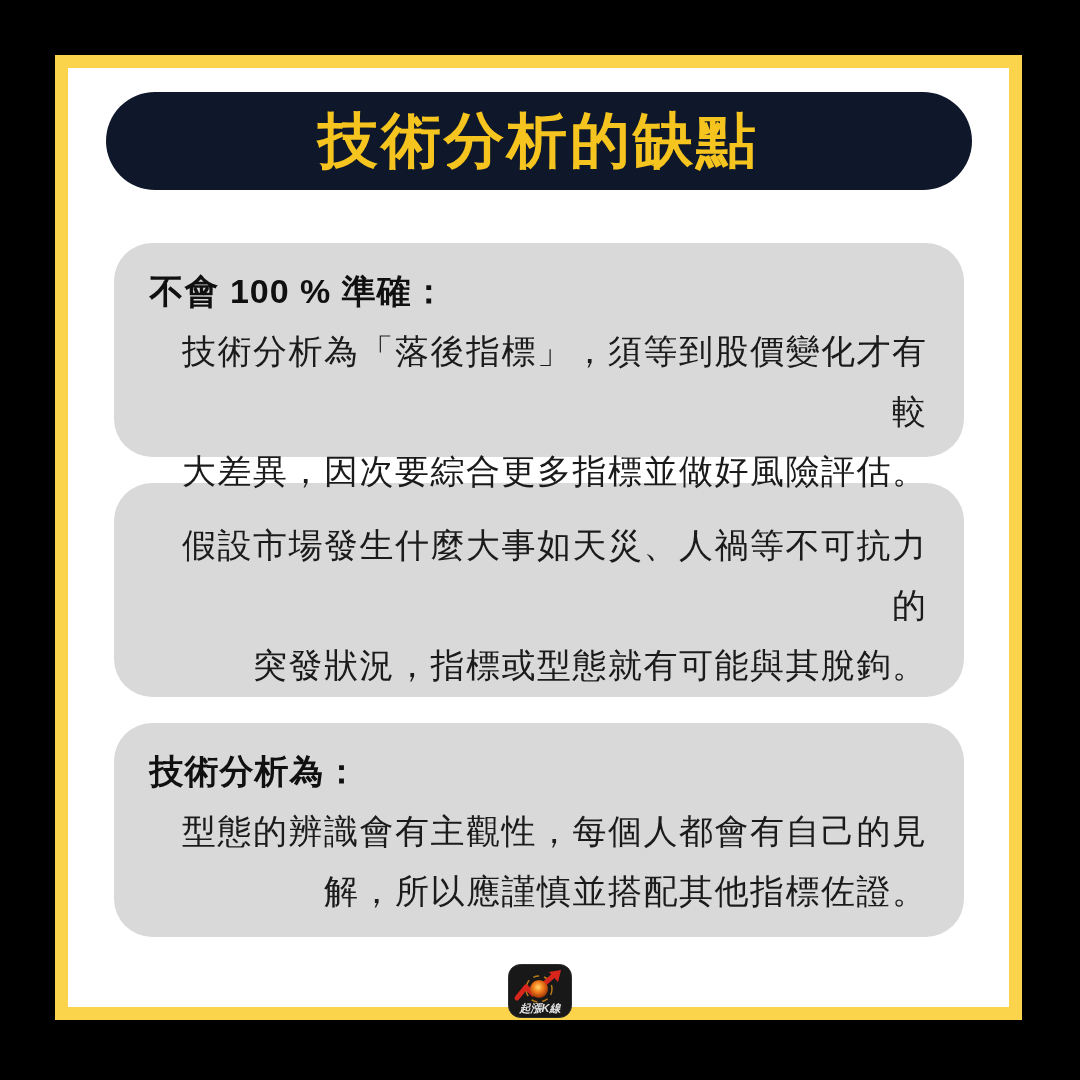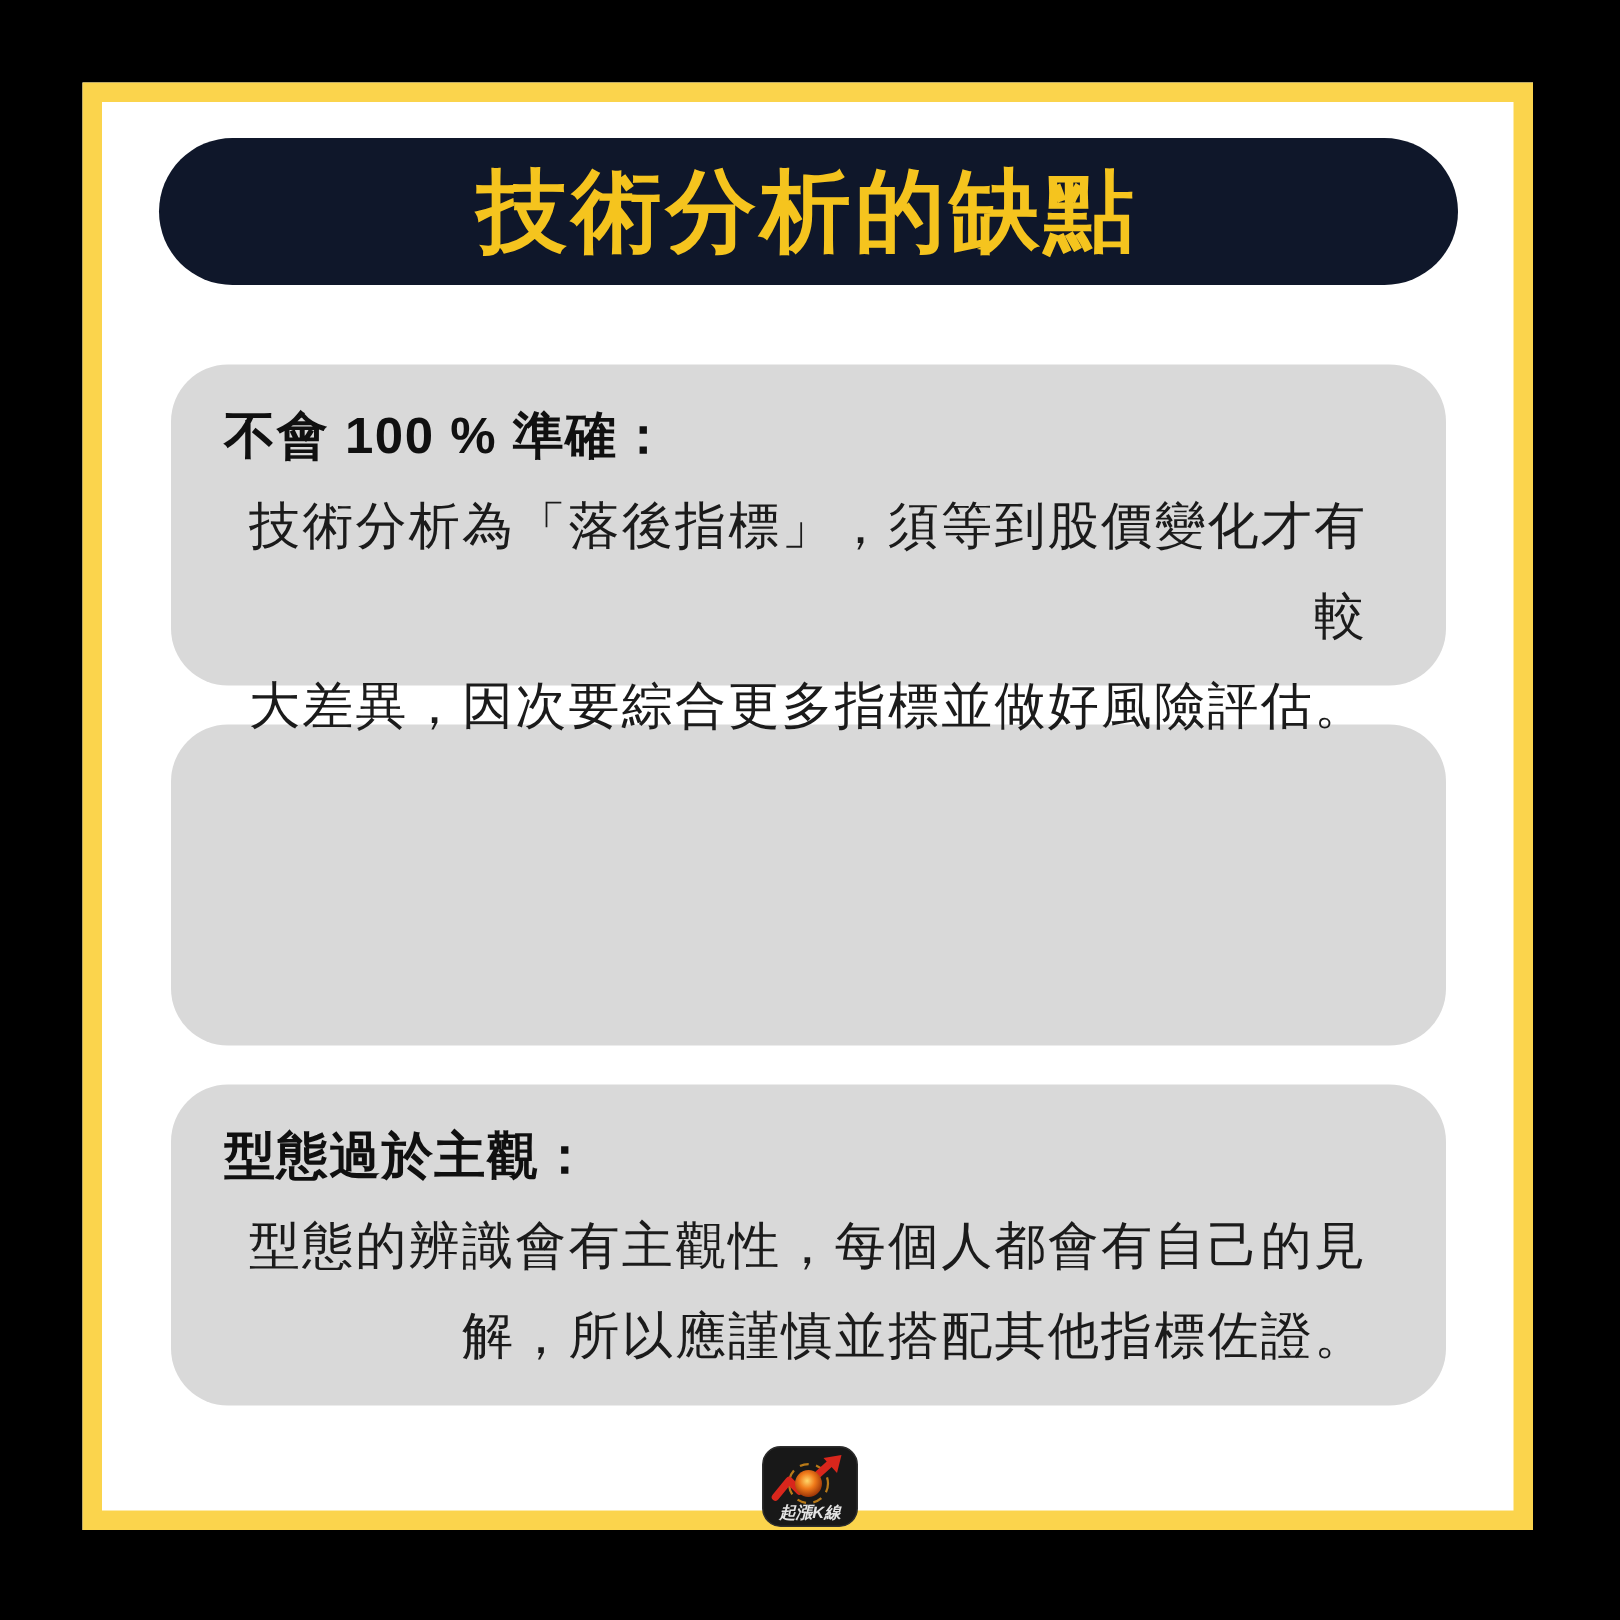--- a/index.html
+++ b/index.html
@@ -48,21 +48,21 @@
   }
 
   
   .card {
     margin: 26px auto 0 auto;
     width: 850px;
     height: 214px;
     box-sizing: border-box;
     background: #D9D9D9;
     border-radius: 38px;
-    padding: 25px 52px 0 36px;
+    padding: 25px 36px 0 36px;
   }
   .card.first {
     margin-top: 53px;
   }
   .card-title {
     margin: 0;
     font-size: 34px;
     font-weight: 800;
     color: #101010;
     line-height: 46px;
@@ -98,24 +98,26 @@
     <h1 class="page-title">技術分析的缺點</h1>
   </div>
 
   <div class="card first">
     <h2 class="card-title">不會 100 % 準確：</h2>
     <p class="card-body">技術分析為「落後指標」，須等到股價變化才有較
 大差異，因次要綜合更多指標並做好風險評估。</p>
   </div>
 
   <div class="card">
+    <p class="card-body">假設市場發生什麼大事如天災、人禍等不可抗力的
+突發狀況，指標或型態就有可能與其脫鉤。</p>
   </div>
 
   <div class="card">
-    <h2 class="card-title">型態過於主觀：</h2>
+    <h2 class="card-title">技術分析為：</h2>
     <p class="card-body">型態的辨識會有主觀性，每個人都會有自己的見
 解，所以應謹慎並搭配其他指標佐證。</p>
   </div>
 
 </div>
 
 <div class="brand-logo">
   <svg viewBox="0 0 64 54" width="64" height="54">
     <defs>
       <radialGradient id="ballGrad" cx="45%" cy="40%" r="65%">

